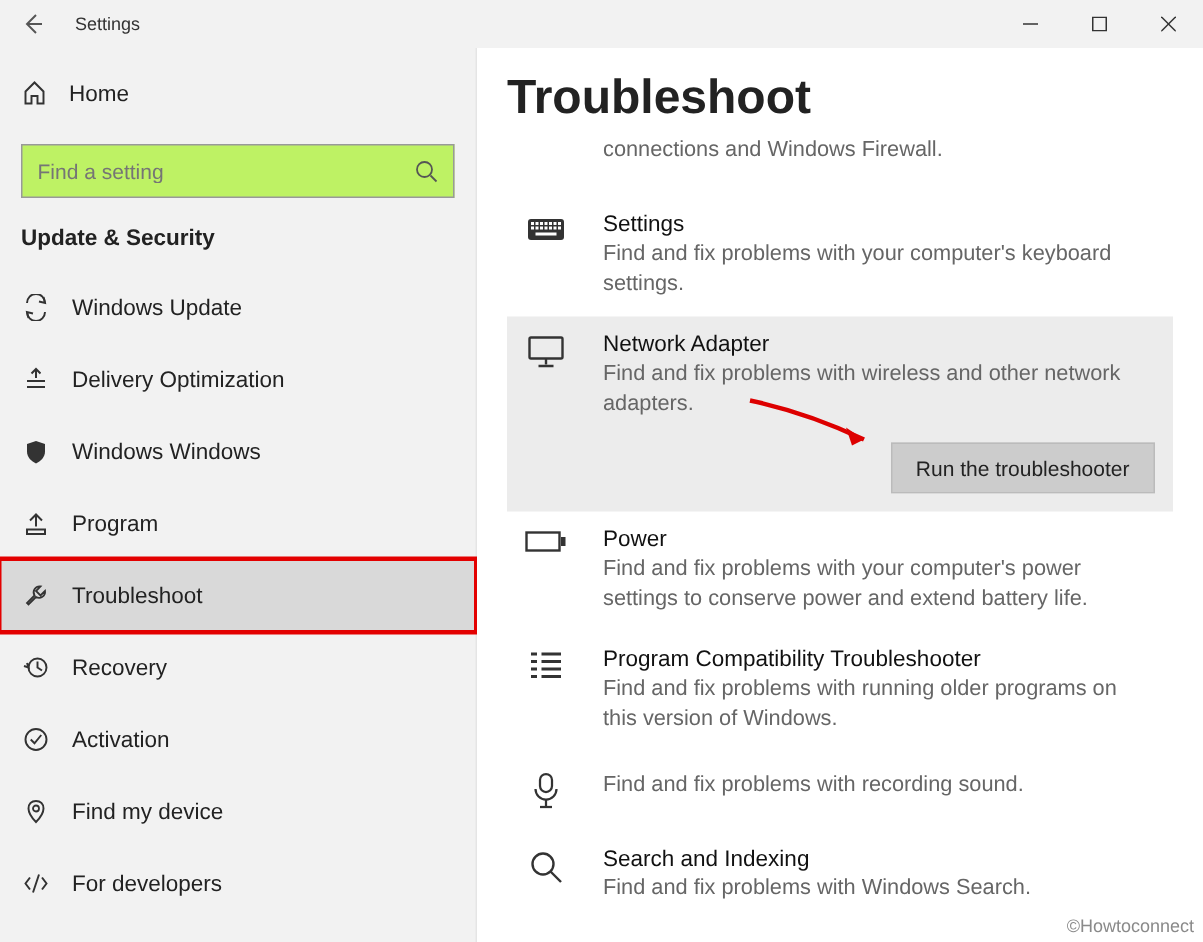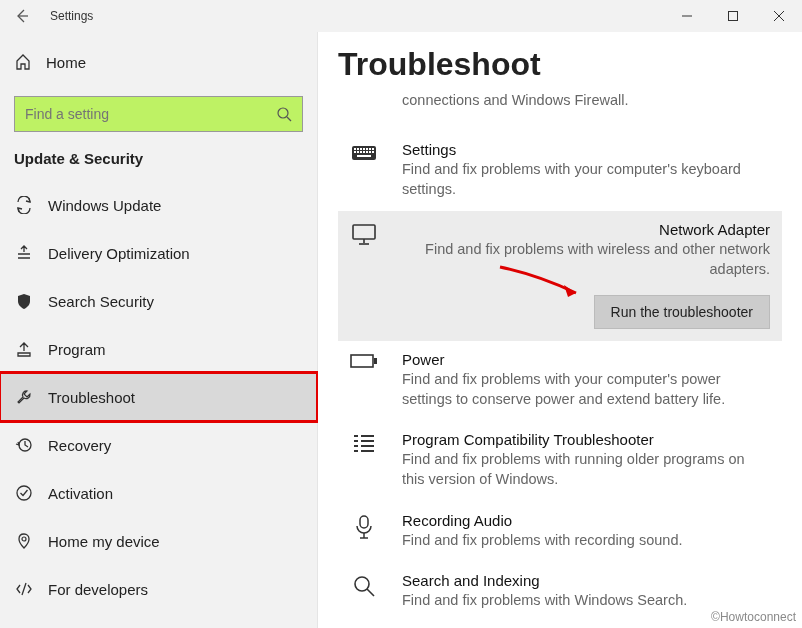--- a/index.html
+++ b/index.html
@@ -29,21 +29,21 @@
   .nav { display:flex; flex-direction:column; }
   .nav-item { display:flex; align-items:center; height:48px; padding-left:14px; gap:14px; cursor:default; }
   .nav-item .ic { width:20px; display:flex; align-items:center; justify-content:center; color:#333; }
   .nav-item .lbl { font-size:15px; color:#222; }
   .nav-item.selected { background:#d9d9d9; outline:3px solid #e30000; outline-offset:-1px; }
 
   .page-title { font-size:32px; font-weight:600; color:#222; margin: 6px 0 6px 0; }
 
   .ts-list { margin-top: 2px; display:flex; flex-direction:column; }
   .ts-item { padding: 10px 12px 12px 12px; display:flex; gap:24px; border-radius:0; }
-  .ts-item.active { background:#ececec;text-align:right; }
+  .ts-item.active { background:#ececec; }
   .ts-icon { width:28px; height:28px; display:flex; align-items:flex-start; justify-content:center; color:#333; flex-shrink:0; margin-top:2px; }
   .ts-body { flex:1; }
   .ts-title { font-size:15px; color:#111; }
   .ts-desc { font-size:14.5px; color:#666; line-height:1.35; margin-top:2px; }
   .ts-partial { padding-top:0; }
   .run-btn { display:inline-block; background:#ccc; border:1px solid #bbb; color:#222; font-size:14px; padding:8px 16px; margin-top:16px; float:right; }
 
   .arrow-annot { position:absolute; pointer-events:none; }
 
   svg { display:block; }
@@ -121,21 +121,21 @@
             </svg>
           </span>
         <span class="lbl">Delivery Optimization</span>
       </div>
       <div class="nav-item">
         <span class="ic">
             <svg width="18" height="18" viewBox="0 0 18 18">
               <path d="M9 2 L15 4 V9 C15 13 12 15.5 9 17 C6 15.5 3 13 3 9 V4 Z" fill="#333"></path>
             </svg>
           </span>
-        <span class="lbl">Search Security</span>
+        <span class="lbl">Windows Windows</span>
       </div>
       <div class="nav-item">
         <span class="ic">
             <svg width="18" height="18" viewBox="0 0 18 18">
               <path d="M9 3 V11 M5 7 L9 3 L13 7 M3 13 H15 V16 H3 Z" fill="none" stroke="#333" stroke-width="1.3"></path>
             </svg>
           </span>
         <span class="lbl">Program</span>
       </div>
       <div class="nav-item selected">
@@ -165,21 +165,21 @@
           </span>
         <span class="lbl">Activation</span>
       </div>
       <div class="nav-item">
         <span class="ic">
             <svg width="18" height="18" viewBox="0 0 18 18">
               <path d="M9 2 C6 2 4 4 4 7 C4 11 9 16 9 16 C9 16 14 11 14 7 C14 4 12 2 9 2 Z" fill="none" stroke="#333" stroke-width="1.3"></path>
               <circle cx="9" cy="7" r="2" fill="none" stroke="#333" stroke-width="1.2"></circle>
             </svg>
           </span>
-        <span class="lbl">Home my device</span>
+        <span class="lbl">Find my device</span>
       </div>
       <div class="nav-item">
         <span class="ic">
             <svg width="18" height="18" viewBox="0 0 18 18">
               <path d="M5 5 L2 9 L5 13 M13 5 L16 9 L13 13 M11 3 L7 15" fill="none" stroke="#333" stroke-width="1.3"></path>
             </svg>
           </span>
         <span class="lbl">For developers</span>
       </div>
     </div>
@@ -280,21 +280,20 @@
       <div class="ts-item">
         <div class="ts-icon">
           <svg width="20" height="26" viewBox="0 0 20 26">
               <rect x="6" y="2" width="8" height="12" rx="4" fill="none" stroke="#333" stroke-width="1.5"></rect>
               <path d="M3 12 A7 7 0 0 0 17 12" fill="none" stroke="#333" stroke-width="1.5"></path>
               <line x1="10" y1="19" x2="10" y2="24" stroke="#333" stroke-width="1.5"></line>
               <line x1="6" y1="24" x2="14" y2="24" stroke="#333" stroke-width="1.5"></line>
             </svg>
         </div>
         <div class="ts-body">
-          <div class="ts-title">Recording Audio</div>
           <div class="ts-desc">Find and fix problems with recording sound.</div>
         </div>
       </div>
 
       <div class="ts-item">
         <div class="ts-icon">
           <svg width="24" height="24" viewBox="0 0 24 24">
               <circle cx="10" cy="10" r="7" fill="none" stroke="#333" stroke-width="1.6"></circle>
               <line x1="15" y1="15" x2="22" y2="22" stroke="#333" stroke-width="1.6"></line>
             </svg>

